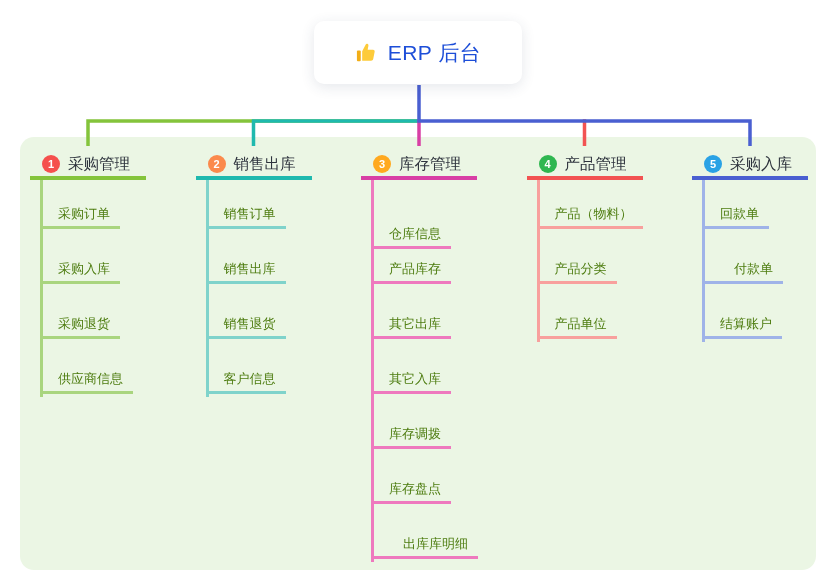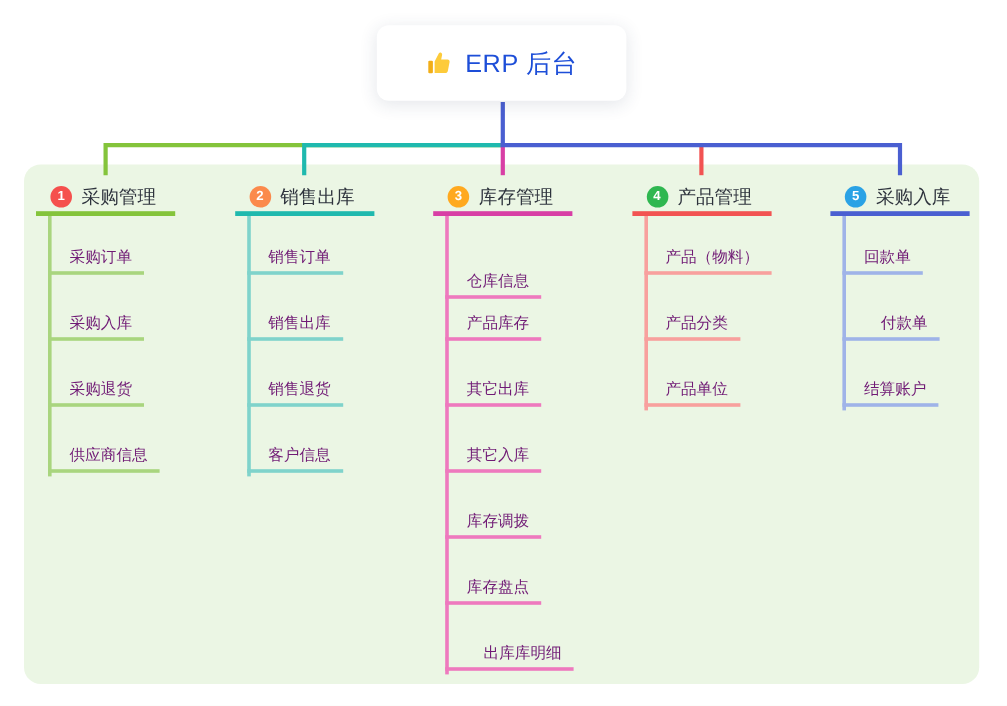--- a/index.html
+++ b/index.html
@@ -21,21 +21,21 @@
   }
   .badge{
     width:18px;height:18px;border-radius:50%;flex:0 0 18px;
     display:flex;align-items:center;justify-content:center;
     color:#fff;font-size:11px;font-weight:700;line-height:1;
   }
   .branch-label{font-size:15.5px;font-weight:500;color:#2E333D;white-space:nowrap;}
   .vline{position:absolute;left:10px;top:28px;width:3px;}
   .child{
     position:absolute;left:10px;white-space:nowrap;
-    padding:0 10px 2px 18px;line-height:21px;font-size:13px;color:#701a75;
+    padding:0 10px 2px 18px;line-height:21px;font-size:13px;color:#4d7c0f;
     border-bottom:3px solid #ccc;cursor:pointer;
   }
 </style>
 </head>
 <body>
 
 <div class="canvas">
   <div class="panel" id="panel" style="background: rgb(235, 246, 228);"></div>
 
   <svg class="connectors" id="connectors" width="839" height="588" viewBox="0 0 839 588">

